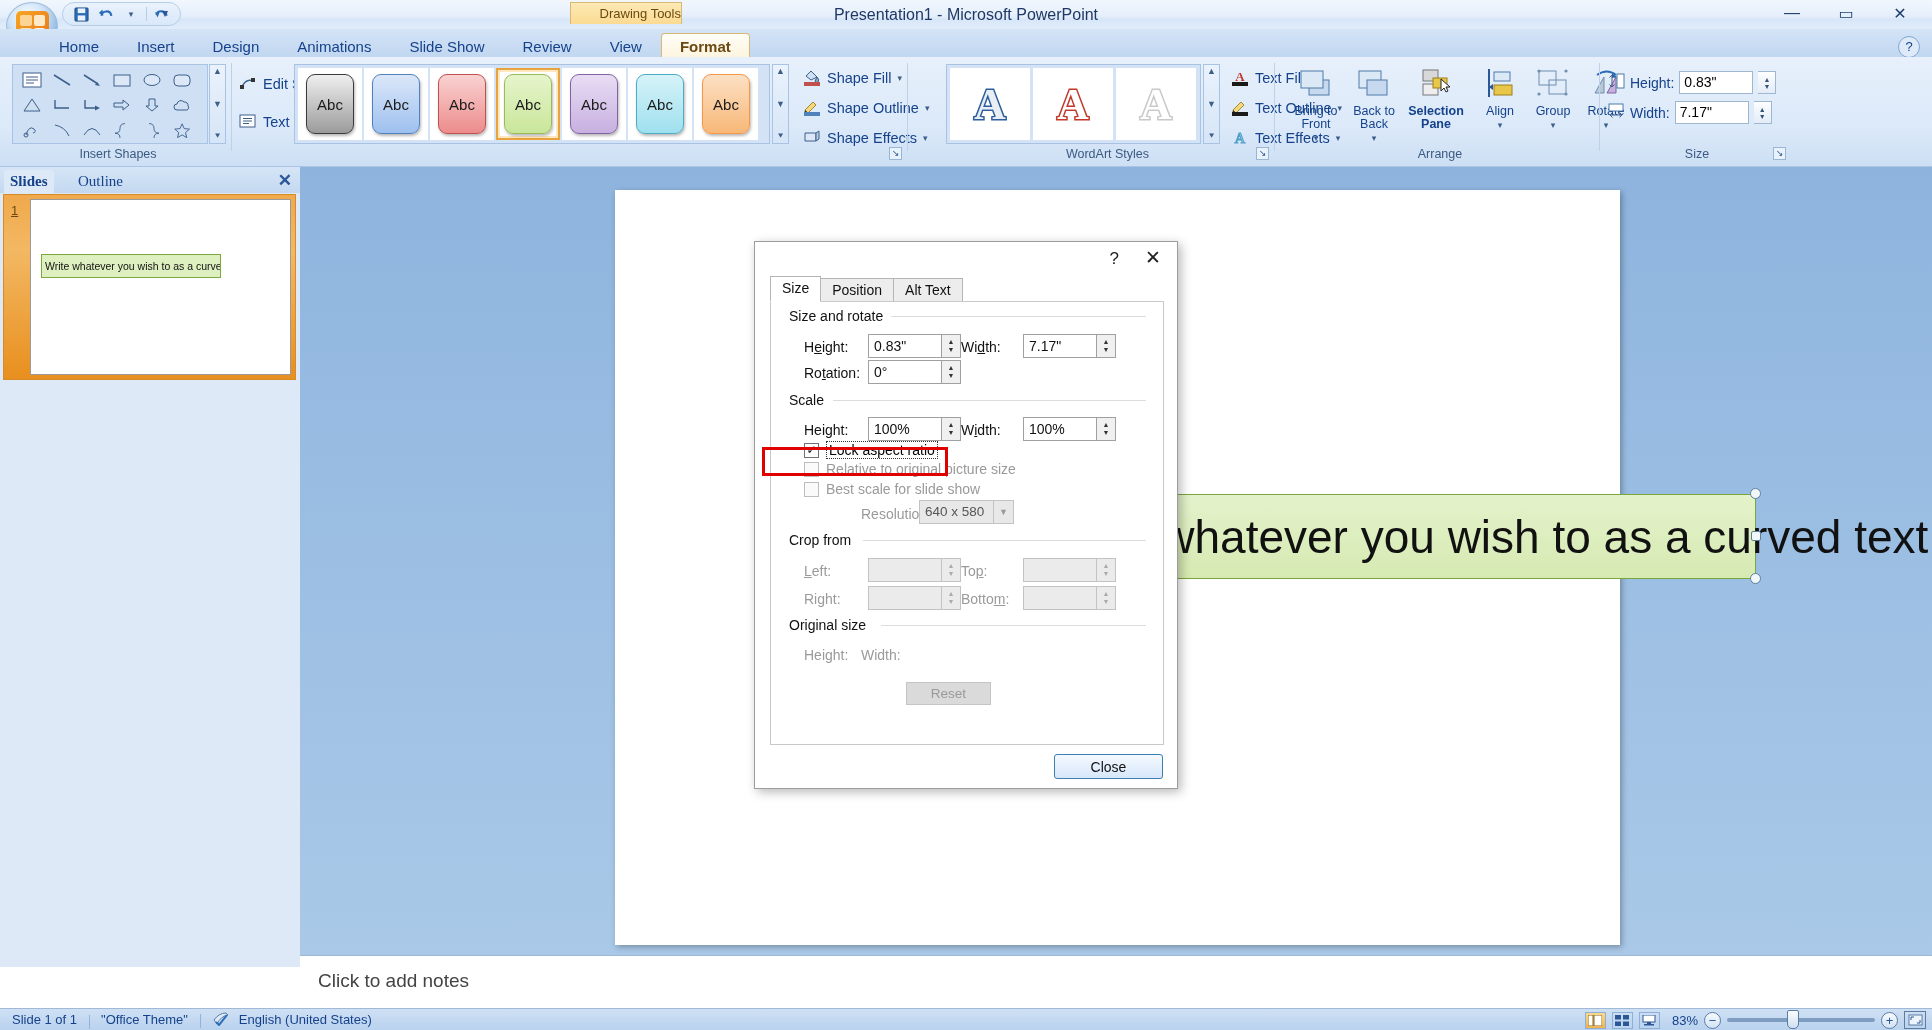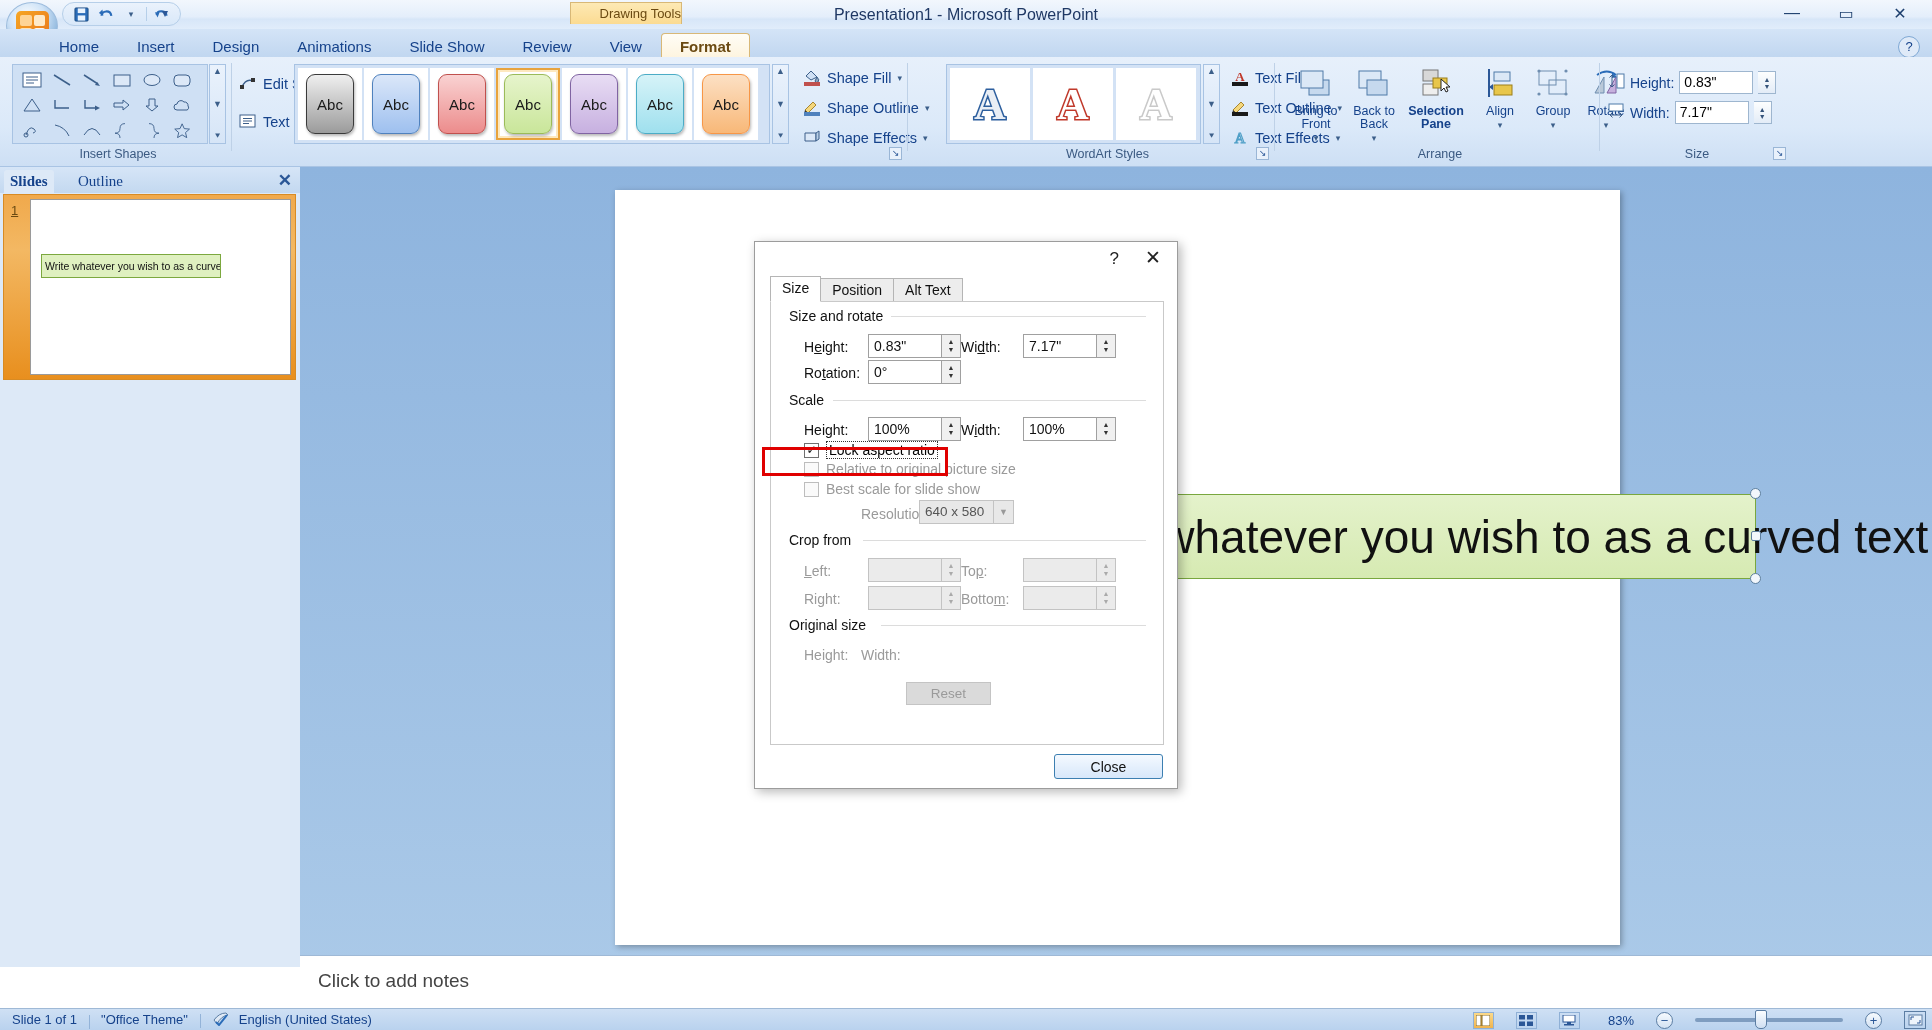--- a/index.html
+++ b/index.html
@@ -232,21 +232,21 @@
     font-size: 19px; color: #444; padding: 14px 0 0 18px;
   }
   .statusbar {
     position: absolute; left: 0; top: 1008px; width: 1932px; height: 22px;
     background: linear-gradient(to bottom,#cfe0f4,#b9d2ee);
     border-top: 1px solid #9fb9d6;
     display:flex; align-items:center; font-size: 13px; color:#15428b;
   }
   .sb-item { padding: 0 12px; position: relative; }
   .sb-item + .sb-item::before { content:''; position:absolute; left:0; top:3px; width:1px; height:14px; background:#93b3d8; }
-  .sb-right { position:absolute; right: 6px; top:0; height:22px; display:flex; align-items:center; gap:22px; }
+  .sb-right { position:absolute; right: 6px; top:0; height:22px; display:flex; align-items:center; gap:6px; }
   .viewbtn { width: 21px; height: 17px; border:1px solid #8fb0d6; display:flex; align-items:center; justify-content:center; }
   .viewbtn.on { background: linear-gradient(to bottom,#fbd98a,#f0b44d); }
   .zoomslider { width: 148px; height: 4px; background:#7f9dc0; border-radius:2px; position: relative; }
   .zs-knob { position:absolute; left: 60px; top:-8px; width: 12px; height: 19px;
              background: linear-gradient(to bottom,#fbfdff,#cfdff2); border:1px solid #5b7da3; border-radius: 2px 2px 5px 5px; }
   .zcirc { width:17px; height:17px; border-radius:50%; border:1px solid #5b7da3;
            background: linear-gradient(to bottom,#f6fafe,#d3e2f3); display:flex; align-items:center;
            justify-content:center; font-size:13px; color:#2b5797; line-height:1; }
 
   

